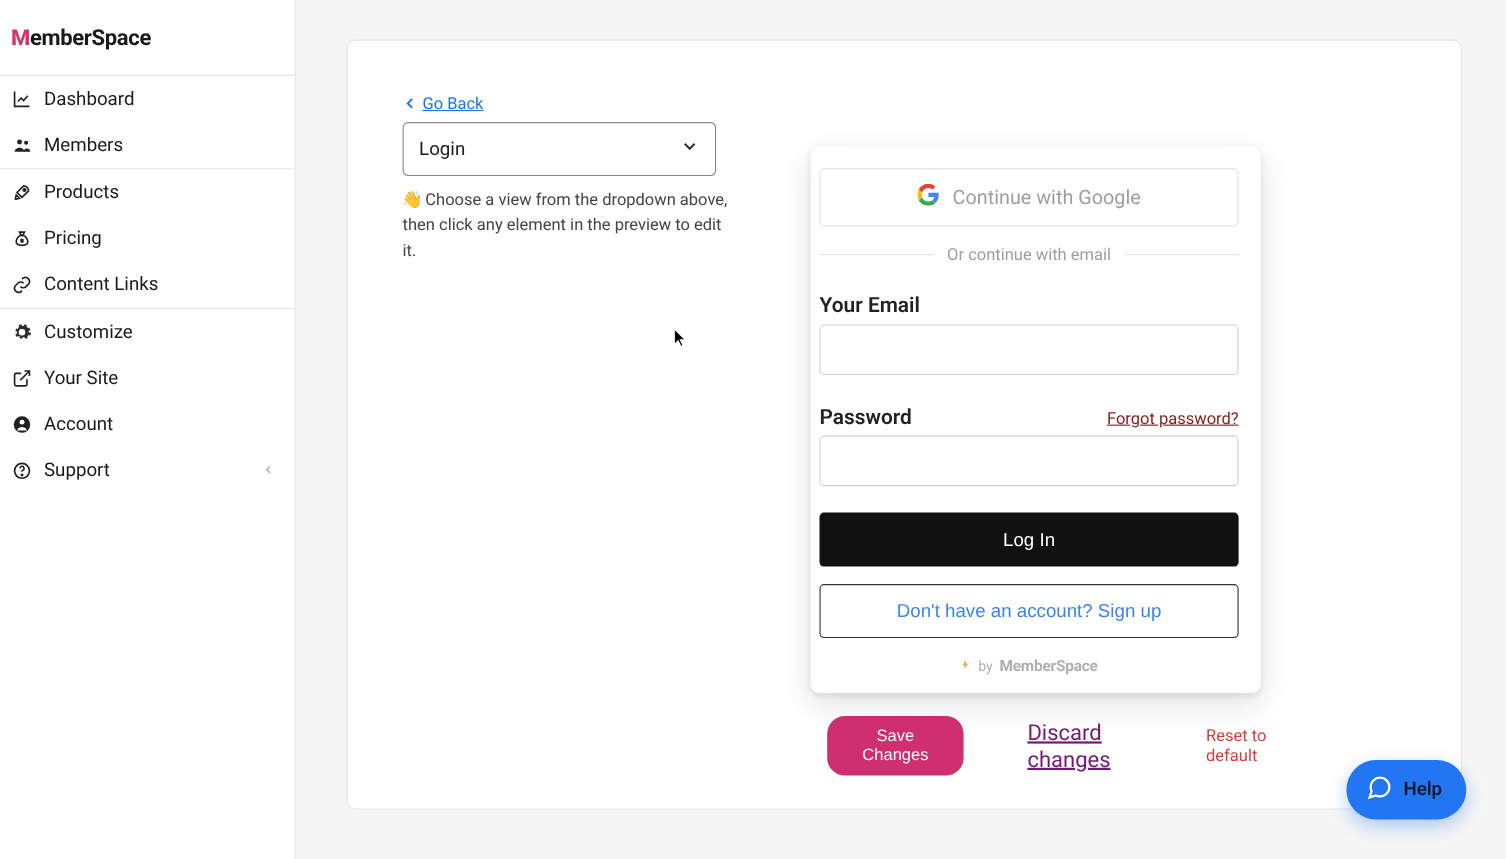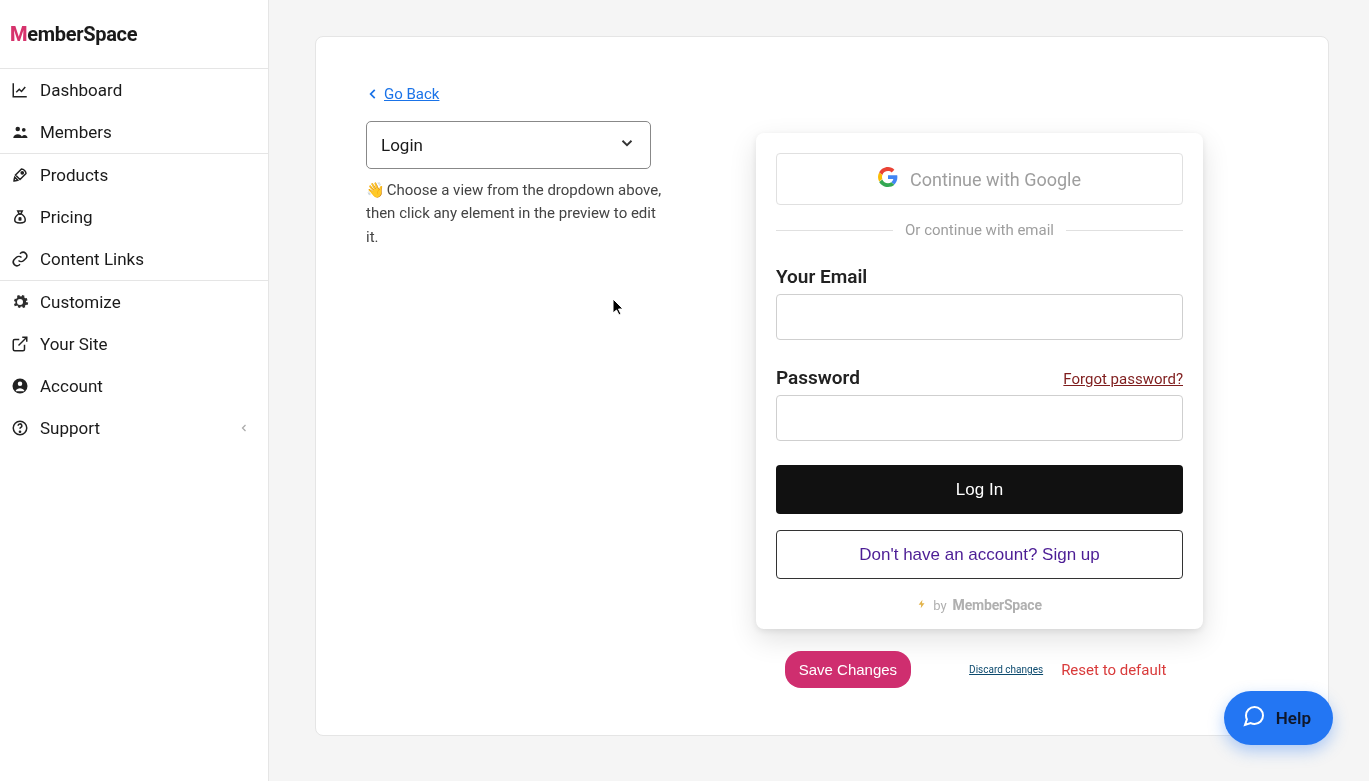--- a/index.html
+++ b/index.html
@@ -82,21 +82,21 @@
       position: relative;
     }
 
     .go-back {
       display: inline-flex;
       align-items: center;
       color: #1a73e8;
       text-decoration: underline;
       font-size: 15px;
       cursor: pointer;
-      margin-bottom: 18px;
+      margin-bottom: 8px;
     }
     .go-back svg { margin-right: 4px; }
 
     .view-select {
       width: 285px;
       border: 1px solid #888;
       border-radius: 5px;
       padding: 12px 14px;
       display: flex;
       justify-content: space-between;
@@ -109,27 +109,27 @@
       font-size: 15px;
       color: #444;
       max-width: 300px;
       line-height: 1.55;
     }
     .wave { display:inline-block; margin-right:2px; }
 
     
     .login-card {
       position: absolute;
-      left: 440px;
+      left: 421px;
       top: 96px;
-      width: 447px;
+      width: 409px;
       background: #ffffff;
       border-radius: 8px;
       box-shadow: 0 10px 28px rgba(0,0,0,0.12), 0 2px 6px rgba(0,0,0,0.08);
-      padding: 20px 20px 16px 20px;
+      padding: 20px 20px 16px 8px;
     }
     .google-btn {
       border: 1px solid #e0e0e0;
       border-radius: 4px;
       padding: 13px 12px;
       display: flex;
       align-items: center;
       justify-content: center;
       gap: 12px;
       cursor: pointer;
@@ -184,21 +184,21 @@
       border: none;
       border-radius: 4px;
       height: 49px;
       font-size: 17px;
       cursor: pointer;
     }
     .secondary-btn {
       margin-top: 16px;
       width: 100%;
       background: #fff;
-      color: #4c1d95;
+      color: #3b82f6;
       border: 1px solid #333;
       border-radius: 4px;
       height: 49px;
       font-size: 17px;
       cursor: pointer;
     }
     .card-footer {
       display:flex;
       justify-content:center;
       align-items:center;
@@ -223,23 +223,23 @@
     .save-btn {
       background: #cf2e6f;
       color: #fff;
       border: none;
       border-radius: 16px;
       padding: 10px 14px;
       font-size: 15px;
       cursor: pointer;
     }
     .discard-link {
-      color: #0c4a6e;
+      color: #701a75;
       text-decoration: underline;
-      font-size: 10px;
+      font-size: 20px;
       cursor: pointer;
       padding-left: 40px;
     }
     .reset-link {
       color: #d93b3b;
       font-size: 15px;
       cursor: pointer;
     }
 
     

